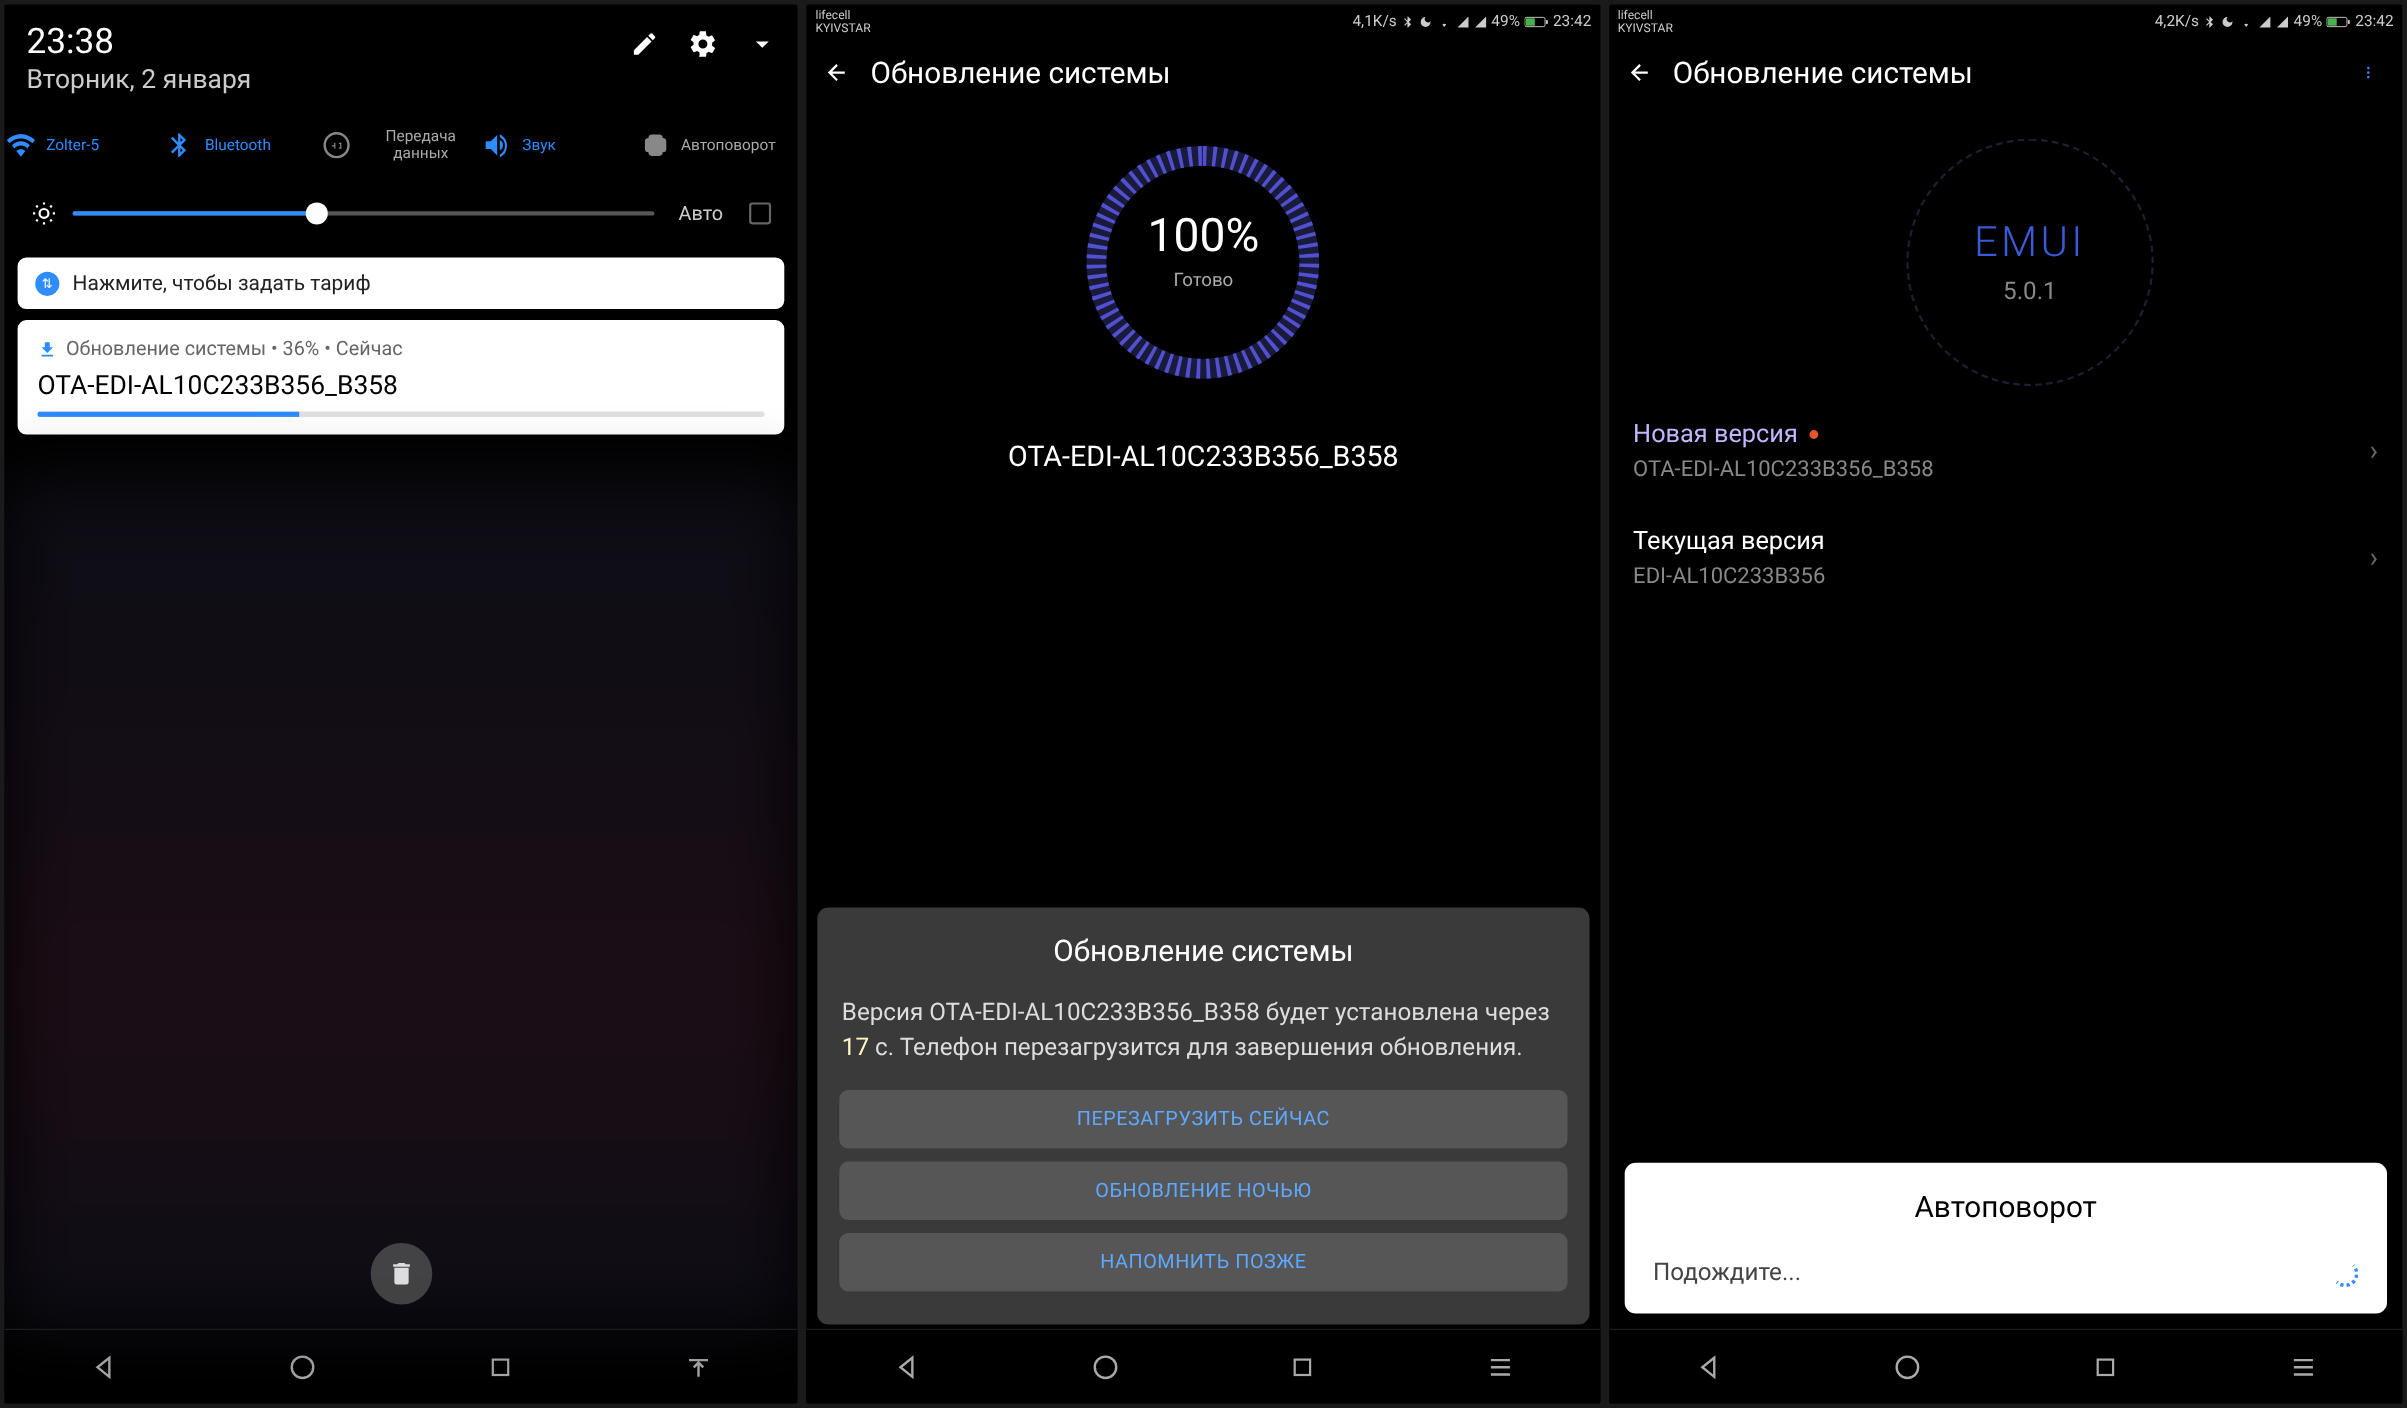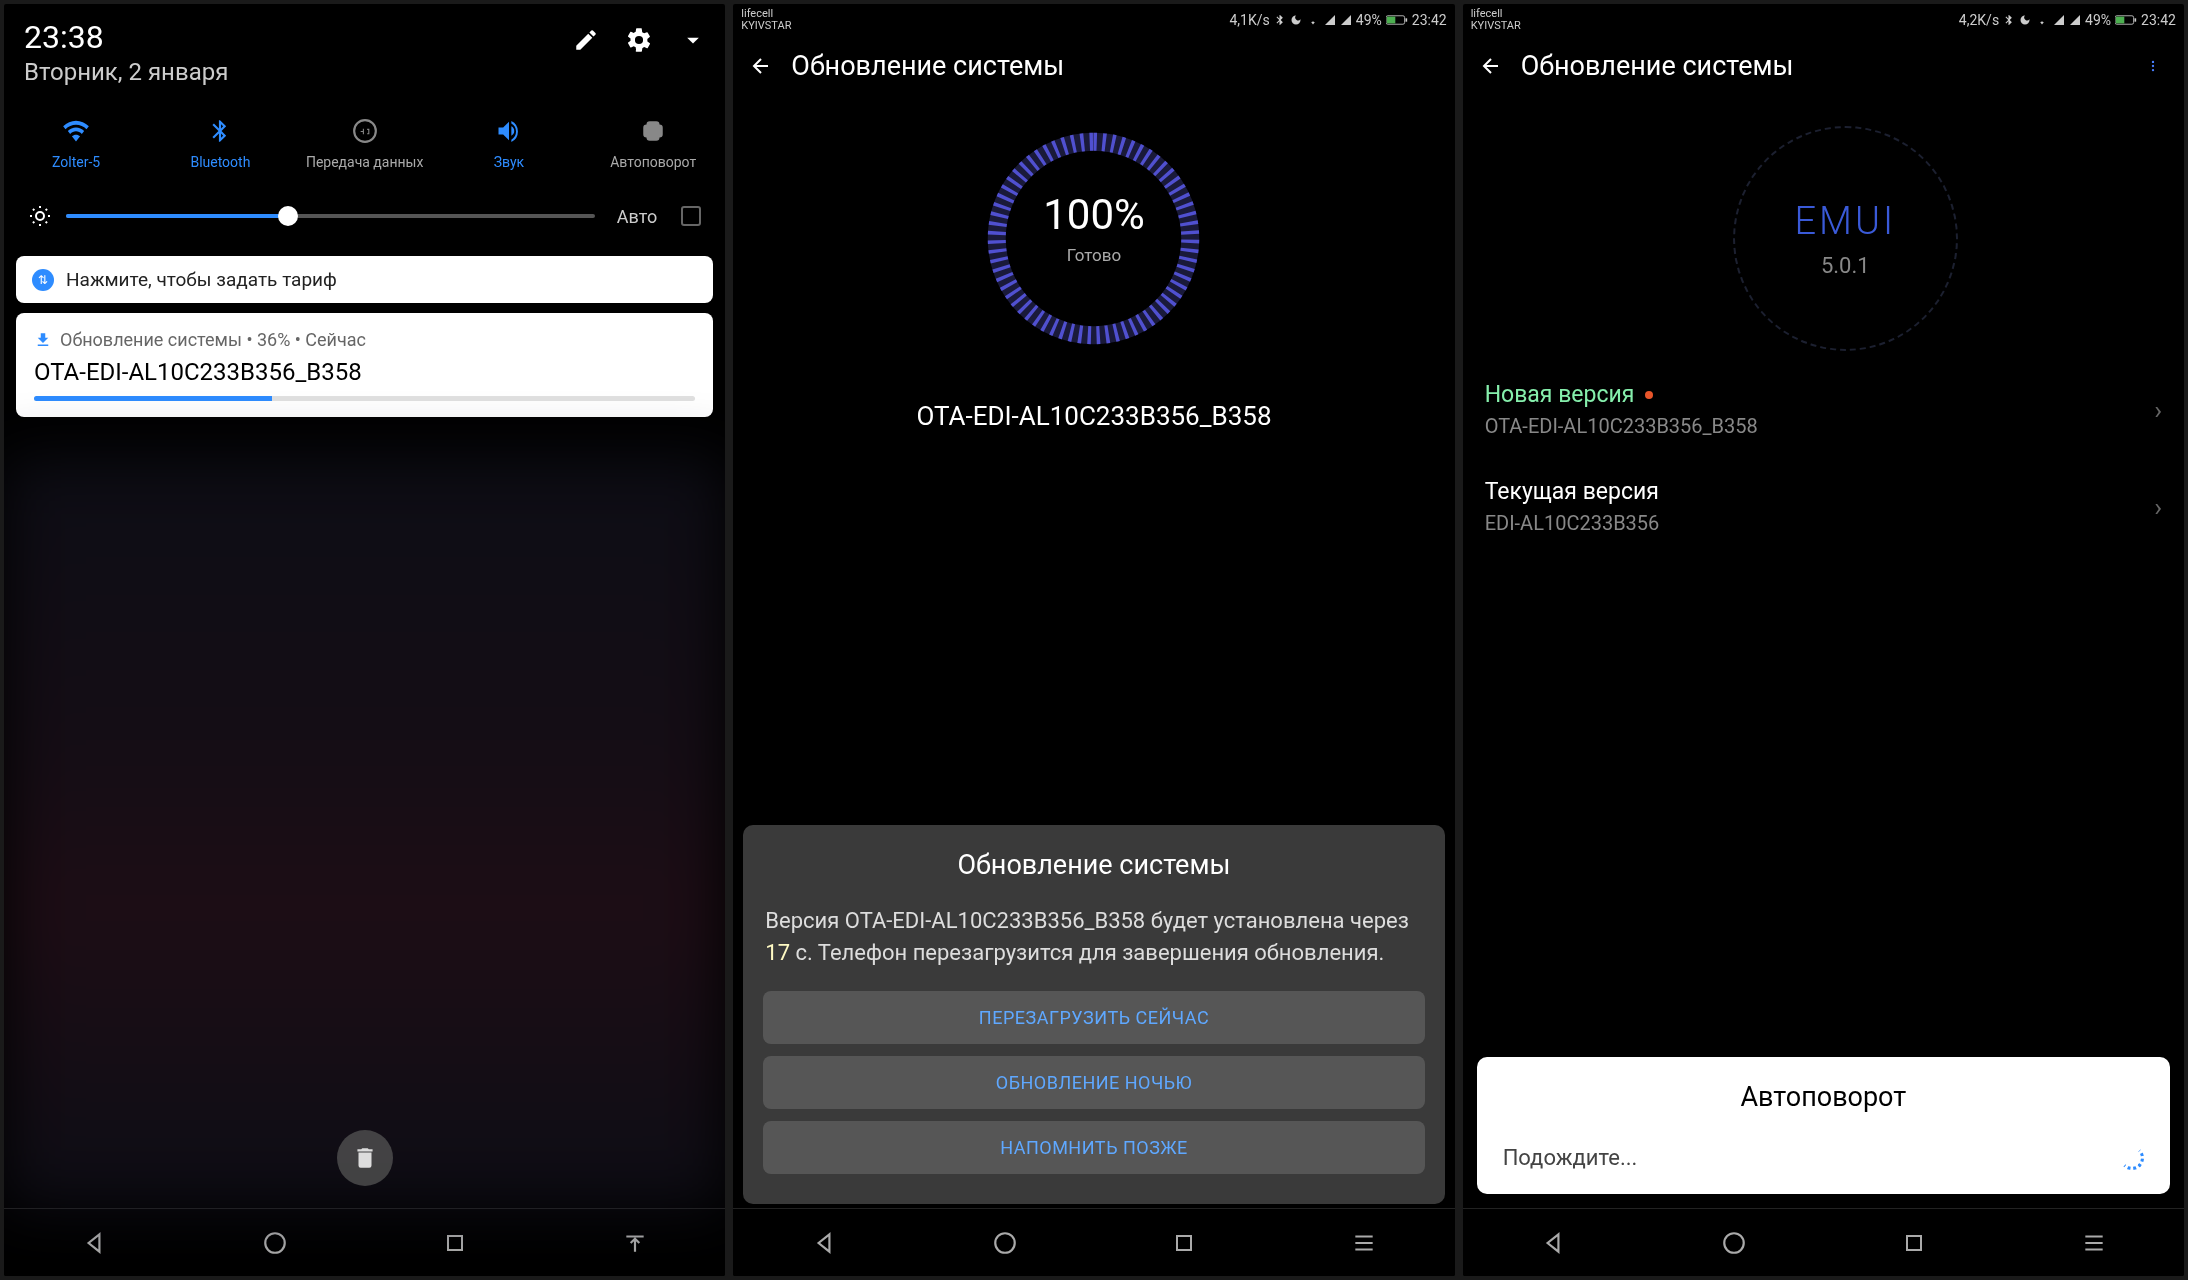--- a/index.html
+++ b/index.html
@@ -6,21 +6,21 @@
 body { background: #1a1a1a; width: 2188px; height: 1280px; display: flex; gap: 8px; padding: 4px; }
 .phone { flex: 1; background: #000; display: flex; flex-direction: column; position: relative; overflow: hidden; border-radius: 2px; }
 
 
 .p1-status { color: #fff; padding: 14px 20px; }
 .p1-time { font-size: 32px; font-weight: 400; }
 .p1-date { font-size: 24px; color: #ccc; margin-top: 2px; }
 .p1-icons-right { position: absolute; right: 18px; top: 22px; display: flex; gap: 26px; align-items: center; }
 .p1-icons-right svg { fill: #fff; }
 .p1-qs { display: flex; justify-content: space-around; padding: 16px 0 8px; }
-.p1-qs-item { display: flex; flex-direction: column; align-items: center; gap: 8px; width: 20%; }
+.p1-qs-item { display: flex; flex-direction: row; align-items: center; gap: 8px; width: 20%; }
 .p1-qs-item .icon { width: 30px; height: 30px; display: flex; align-items: center; justify-content: center; }
 .p1-qs-item .label { font-size: 14px; text-align: center; }
 .p1-qs-item.active .label { color: #2e8cff; }
 .p1-qs-item.active svg { fill: #2e8cff; }
 .p1-qs-item.inactive .label { color: #aaa; }
 .p1-qs-item.inactive svg { fill: #888; }
 .p1-brightness { display: flex; align-items: center; padding: 26px 24px 18px; gap: 14px; }
 .p1-brightness .sun { width: 24px; height: 24px; }
 .p1-slider { flex: 1; height: 4px; background: #555; position: relative; border-radius: 2px; }
 .p1-slider-fill { height: 100%; width: 42%; background: #2e8cff; border-radius: 2px; }
@@ -62,21 +62,21 @@
 .p2-btn { width: 100%; background: rgba(90,90,90,0.9); color: #5fa8ff; font-size: 18px; padding: 16px; border: none; border-radius: 8px; margin-bottom: 12px; letter-spacing: 0.5px; }
 
 
 .p3-emui-wrap { display: flex; justify-content: center; padding: 30px 0 10px; margin-left: 44px; }
 .p3-emui { width: 225px; height: 225px; border-radius: 50%; border: 2px dashed rgba(70,80,120,0.4); display: flex; flex-direction: column; align-items: center; justify-content: center; }
 .p3-emui-title { color: #3a5ad8; font-size: 38px; letter-spacing: 3px; font-weight: 300; }
 .p3-emui-ver { color: #888; font-size: 22px; margin-top: 10px; }
 .p3-row { display: flex; align-items: center; justify-content: space-between; padding: 20px 22px; }
 .p3-row-left { flex: 1; }
 .p3-row-title { font-size: 23px; color: #fff; }
-.p3-row-title.new { color: #86efac; display: flex; align-items: center; gap: 11px; }
+.p3-row-title.new { color: #c4b5fd; display: flex; align-items: center; gap: 11px; }
 .p3-row-title.new .dot { width: 8px; height: 8px; border-radius: 50%; background: #e8552a; }
 .p3-row-sub { color: #888; font-size: 20px; margin-top: 6px; }
 .p3-chev { color: #666; font-size: 26px; }
 .p3-toast { position: absolute; bottom: 82px; left: 14px; right: 14px; background: #fff; border-radius: 10px; padding: 24px 26px; }
 .p3-toast-title { color: #000; font-size: 27px; text-align: center; margin-bottom: 32px; }
 .p3-toast-row { display: flex; justify-content: space-between; align-items: center; }
 .p3-toast-text { color: #444; font-size: 22px; }
 .p3-spinner { width: 24px; height: 24px; border: 3px dotted #2e8cff; border-radius: 50%; border-top-color: transparent; border-left-color: transparent; }
 .p3-menu { padding-right: 8px; }
 </style>

